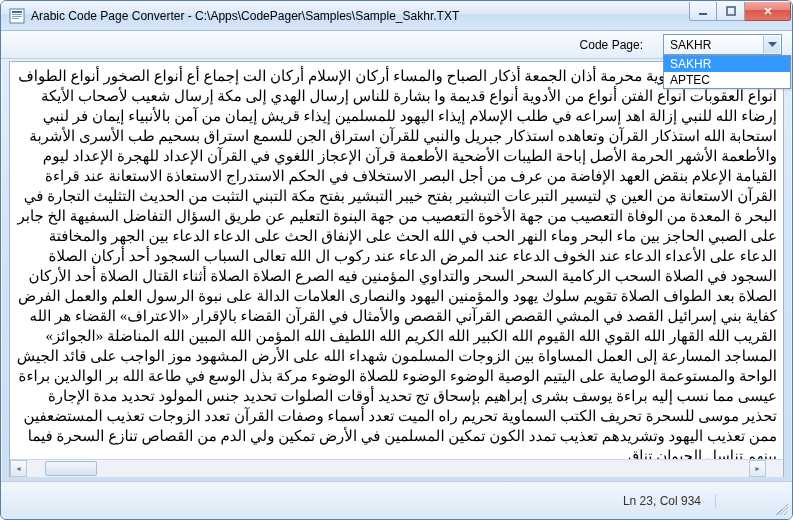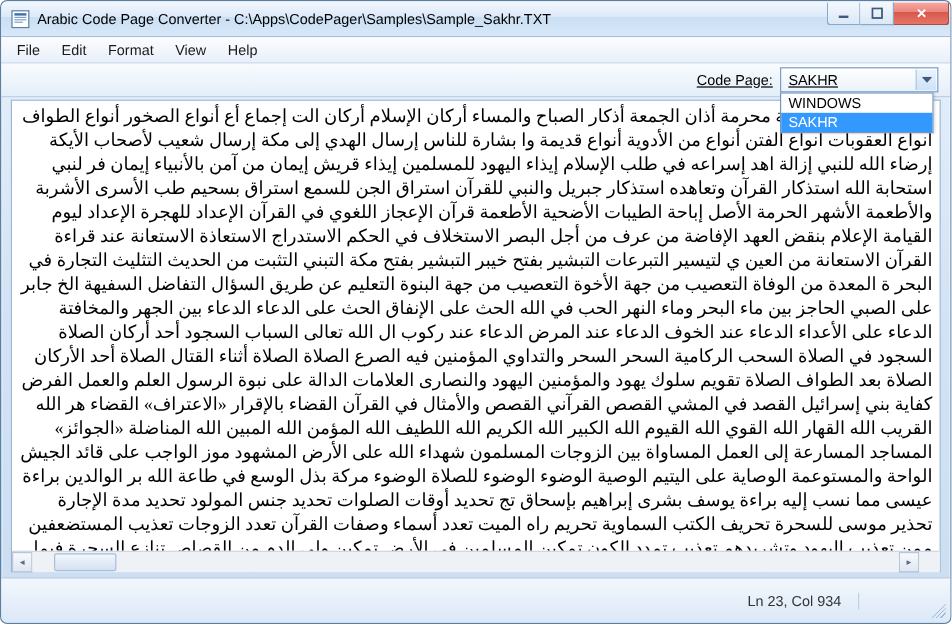--- a/index.html
+++ b/index.html
@@ -80,27 +80,26 @@
     cursor: default;
   }
   .toolbar {
     height: 28px;
     background: linear-gradient(to bottom,#f8fbfe,#e4eef9);
     border-bottom:1px solid #bcd0e8;
     display:flex;
     align-items:center;
     justify-content:flex-end;
     padding: 0 10px;
-    gap:6px;
-    text-decoration:underline;
+    gap:20px;
   }
   .toolbar-label { color:#000; }
   .combo {
     position: relative;
-    width: 132px;
+    width: 119px;
     height: 21px;
   }
   .combo-box {
     width:100%; height:100%;
     border:1px solid #7a9ec6;
     background: linear-gradient(to bottom,#fff,#eaf2fb);
     display:flex;align-items:center;
     padding: 0 18px 0 6px;
     position:relative;
   }
@@ -222,42 +221,35 @@
           </svg>
         </div>
       <div class="win-btn close">
           <svg width="10" height="10">
             <path d="M2 2 L8 8 M8 2 L2 8" stroke="#fff" stroke-width="1.6"></path>
           </svg>
         </div>
     </div>
   </div>
 
-  <div class="menubar">
-    <span class="menu-item">File</span>
-    <span class="menu-item">Edit</span>
-    <span class="menu-item">Format</span>
-    <span class="menu-item">View</span>
-    <span class="menu-item">Help</span>
-  </div>
 
   <div class="toolbar">
     <span class="toolbar-label">Code Page:</span>
     <div class="combo">
       <div class="combo-box">
         <span>SAKHR</span>
         <span class="combo-arrow">
           <svg width="9" height="6">
               <path d="M0 0 L9 0 L4.5 5 Z" fill="#3d5c80"></path>
             </svg>
         </span>
       </div>
       <div class="combo-list">
-        <div class="combo-opt">WINDOWS</div>
         <div class="combo-opt sel">SAKHR</div>
+        <div class="combo-opt">APTEC</div>
       </div>
     </div>
   </div>
 
   <div class="content-wrap">
     <div class="textarea">رون أوات الصيد أدوية محرمة أذان الجمعة أذكار الصباح والمساء أركان الإسلام أركان الت إجماع أع أنواع الصخور أنواع الطواف أنواع العقوبات أنواع الفتن أنواع من الأدوية أنواع قديمة وا بشارة للناس إرسال الهدي إلى مكة إرسال شعيب لأصحاب الأيكة إرضاء الله للنبي إزالة اهد إسراعه في طلب الإسلام إيذاء اليهود للمسلمين إيذاء قريش إيمان من آمن بالأنبياء إيمان فر لنبي استحابة الله استذكار القرآن وتعاهده استذكار جبريل والنبي للقرآن استراق الجن للسمع استراق بسحيم طب الأسرى الأشربة والأطعمة الأشهر الحرمة الأصل إباحة الطيبات الأضحية الأطعمة قرآن الإعجاز اللغوي في القرآن الإعداد للهجرة الإعداد ليوم القيامة الإعلام بنقض العهد الإفاضة من عرف من أجل البصر الاستخلاف في الحكم الاستدراج الاستعاذة الاستعانة عند قراءة القرآن الاستعانة من العين ي لتيسير التبرعات التبشير بفتح خيبر التبشير بفتح مكة التبني التثبت من الحديث التثليث التجارة في البحر ة المعدة من الوفاة التعصيب من جهة الأخوة التعصيب من جهة البنوة التعليم عن طريق السؤال التفاضل السفيهة الخ جابر على الصبي الحاجز بين ماء البحر وماء النهر الحب في الله الحث على الإنفاق الحث على الدعاء الدعاء بين الجهر والمخافتة الدعاء على الأعداء الدعاء عند الخوف الدعاء عند المرض الدعاء عند ركوب ال الله تعالى السباب السجود أحد أركان الصلاة السجود في الصلاة السحب الركامية السحر السحر والتداوي المؤمنين فيه الصرع الصلاة الصلاة أثناء القتال الصلاة أحد الأركان الصلاة بعد الطواف الصلاة تقويم سلوك يهود والمؤمنين اليهود والنصارى العلامات الدالة على نبوة الرسول العلم والعمل الفرض كفاية بني إسرائيل القصد في المشي القصص القرآني القصص والأمثال في القرآن القضاء بالإقرار «الاعتراف» القضاء هر الله القريب الله القهار الله القوي الله القيوم الله الكبير الله الكريم الله اللطيف الله المؤمن الله المبين الله المناضلة «الجوائز» المساجد المسارعة إلى العمل المساواة بين الزوجات المسلمون شهداء الله على الأرض المشهود موز الواجب على قائد الجيش الواحة والمستوعمة الوصاية على اليتيم الوصية الوضوء الوضوء للصلاة الوضوء مركة بذل الوسع في طاعة الله بر الوالدين براءة عيسى مما نسب إليه براءة يوسف بشرى إبراهيم بإسحاق تج تحديد أوقات الصلوات تحديد جنس المولود تحديد مدة الإجارة تحذير موسى للسحرة تحريف الكتب السماوية تحريم راه الميت تعدد أسماء وصفات القرآن تعدد الزوجات تعذيب المستضعفين ممن تعذيب اليهود وتشريدهم تعذيب تمدد الكون تمكين المسلمين في الأرض تمكين ولي الدم من القصاص تنازع السحرة فيما بينهم تناسل الحيوان تناق</div>
     <div class="hscroll">
       <div class="hs-btn">◂</div>
       <div class="hs-track">
         <div class="hs-thumb"></div>

